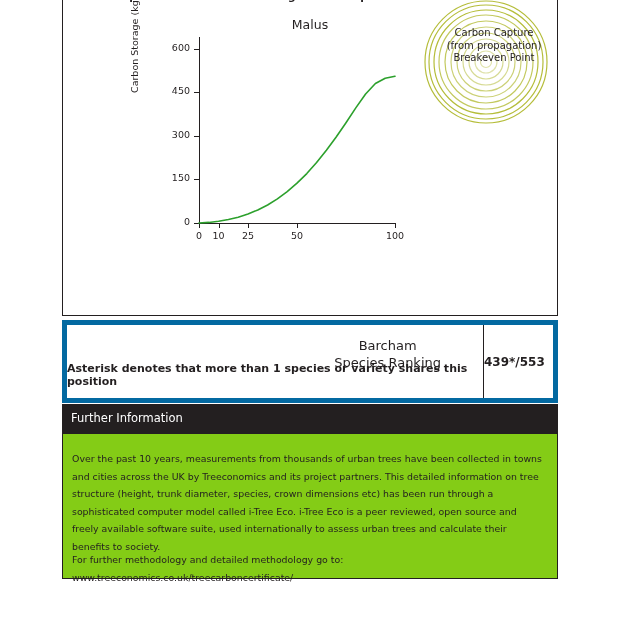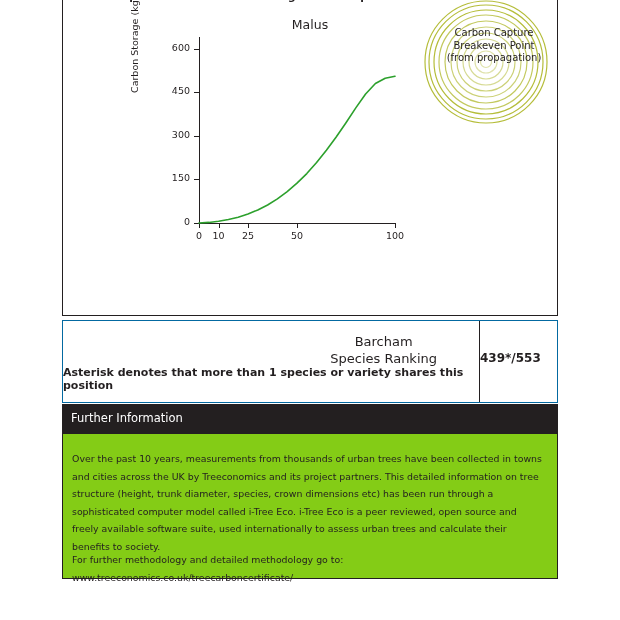--- a/index.html
+++ b/index.html
@@ -174,21 +174,21 @@
   }
 
   
   .rank-panel {
     position: absolute;
     left: 62px;
     top: 320px;
     width: 496px;
     height: 83px;
     box-sizing: border-box;
-    border: 1px solid #0369a1;
+    border: 5px solid #0369a1;
     background: #fff;
   }
   .rank-left {
     position: absolute;
     left: 0; top: 0; bottom: 0;
     width: 416px;
   }
   .rank-divider {
     position: absolute;
     left: 416px;
@@ -329,22 +329,22 @@
         <circle cx="63" cy="63" r="41" fill="none" stroke="#c3c95f" stroke-width="1.2"></circle>
         <circle cx="63" cy="63" r="35" fill="none" stroke="#ccd177" stroke-width="1.2"></circle>
         <circle cx="63" cy="63" r="29" fill="none" stroke="#ccd177" stroke-width="1.2"></circle>
         <circle cx="63" cy="63" r="23" fill="none" stroke="#d6da93" stroke-width="1.2"></circle>
         <circle cx="63" cy="63" r="17" fill="none" stroke="#d6da93" stroke-width="1.2"></circle>
         <circle cx="63" cy="63" r="11" fill="none" stroke="#dfe2ab" stroke-width="1.2"></circle>
         <circle cx="63" cy="63" r="5.5" fill="none" stroke="#dfe2ab" stroke-width="1.2"></circle>
       </svg>
       <div class="badge-text">
         <div>Carbon Capture</div>
+        <div>(from propagation)</div>
         <div>Breakeven Point</div>
-        <div>(from propagation)</div>
       </div>
     </div>
 
   </div>
 
   <div class="rank-panel">
     <div class="rank-left">
       <div class="rank-title">
         <div>Barcham</div>
         <div>Species Ranking</div>

